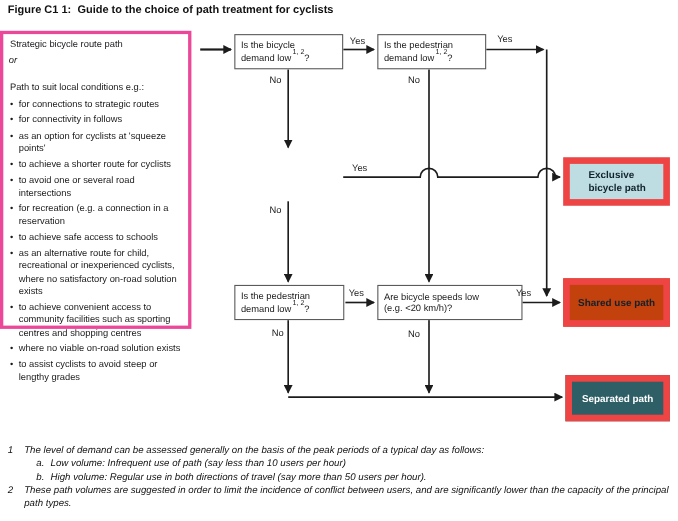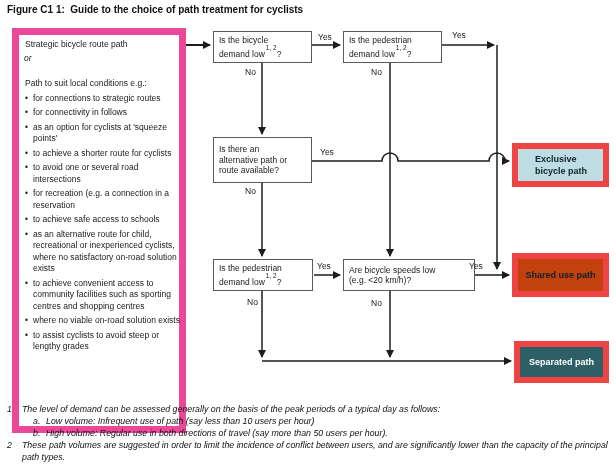--- a/index.html
+++ b/index.html
@@ -4,22 +4,22 @@
 <style>
   * { margin:0; padding:0; box-sizing:border-box; }
   html,body { background:#fff; }
   body { font-family:"Liberation Sans", sans-serif; color:#1a1a1a; }
   .canvas { position:relative; width:616px; height:474px; background:#fff; overflow:hidden; }
 
   .fig-title { position:absolute; left:7px; top:4px; font-size:10px; font-weight:bold; white-space:pre; color:#111; }
 
   svg.wires { position:absolute; left:0; top:0; width:616px; height:474px; z-index:1; }
 
-  .source-box { position:absolute; left:12px; top:28px; width:174px; height:405px;
-    border:7px solid #ec4899; background:#fff; z-index:2; padding:3px 4px 0 5px;
+  .source-box { position:absolute; left:0; top:28px; width:174px; height:271px;
+    border:3px solid #ec4899; background:#fff; z-index:2; padding:3px 4px 0 5px;
     font-size:8.5px; line-height:11.5px; }
   .source-box .head { margin:1px 0 0 1px; }
   .source-box .or { text-align:left; margin:2px 14px 14px 0;font-style:italic; }
   .source-box .sub { margin:1px 0 3px 1px; }
   .source-box ul { list-style:none; }
   .source-box li { position:relative; padding-left:9px; margin-bottom:3px; width:156px; }
   .source-box li::before { content:"\2022"; position:absolute; left:1px; top:0; }
 
   .decision { position:absolute; background:#fff; border:1px solid #5a5a5a; z-index:2;
     display:flex; align-items:center; padding-left:5px; font-size:8.5px; line-height:10.5px; }
@@ -121,23 +121,20 @@
   </div>
 
   <div class="decision" id="d-bicycle-demand">
     <span class="dtext"><span>Is the bicycle demand low</span><sup class="fn-sup">1, 2</sup><span>?</span></span>
   </div>
 
   <div class="decision" id="d-ped-demand-top">
     <span class="dtext"><span>Is the pedestrian demand low</span><sup class="fn-sup">1, 2</sup><span>?</span></span>
   </div>
 
-  <div class="decision" id="d-alt-route">
-    <span class="dtext"><span>Is there an alternative path or route available</span><span>?</span></span>
-  </div>
 
   <div class="decision" id="d-ped-demand-bot">
     <span class="dtext"><span>Is the pedestrian demand low</span><sup class="fn-sup">1, 2</sup><span>?</span></span>
   </div>
 
   <div class="decision" id="d-bike-speeds">
     <span class="dtext"><span>Are bicycle speeds low (e.g. &lt;20 km/h)</span><span>?</span></span>
   </div>
 
   <div class="outcome" id="o-exclusive" style="background-color: rgb(190, 221, 226);">

